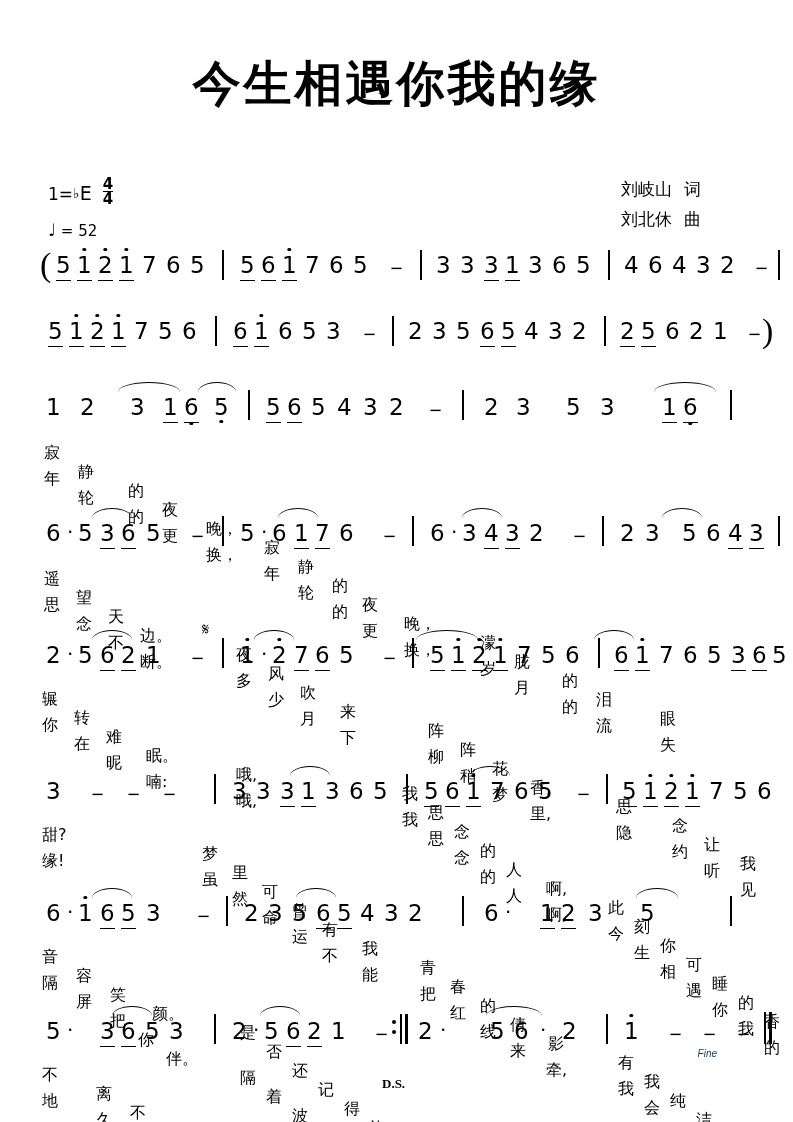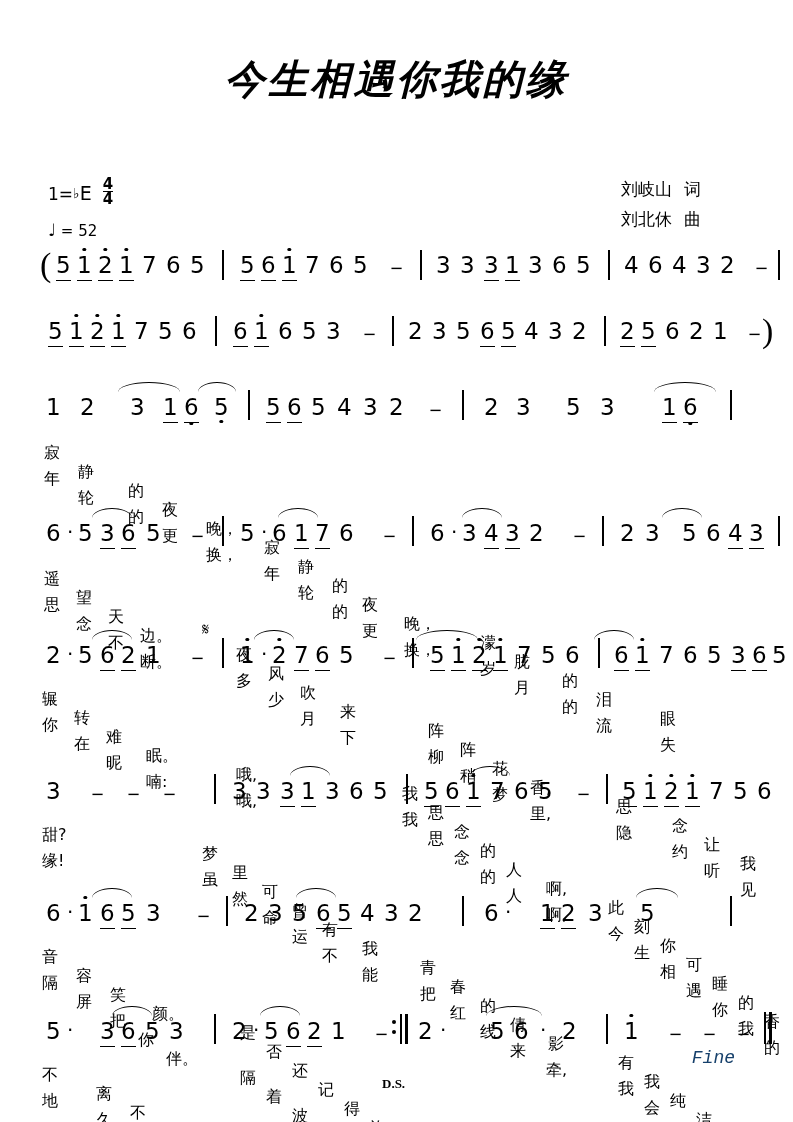--- a/index.html
+++ b/index.html
@@ -18,24 +18,23 @@
   .sheet {
     position: relative;
     width: 793px;
     height: 1122px;
   }
   
   .title {
     text-align: center;
     font-family: "DejaVu Sans", "Liberation Sans", sans-serif;
     font-weight: bold;
-    font-size: 40px;
+    font-size: 48px;
     letter-spacing: 3px;
     margin-top: 52px;
-    font-style: italic;
   }
   
   .meta-right {
     position: absolute;
     right: 92px;
     top: 122px;
     font-family: "DejaVu Sans", "Liberation Sans", sans-serif;
     font-size: 17px;
     line-height: 30px;
     text-align: left;
@@ -127,24 +126,24 @@
   .slur {
     position: absolute;
     border-top: 1.5px solid #000;
     border-radius: 50%/100% 100% 0 0;
     height: 9px;
   }
   .dblbar { position: absolute; }
   .dblbar i { position: absolute; top: 0; width: 1.6px; height: 100%; background: #000; display:block;}
   .fine {
     position: absolute;
-    right: 58px;
-    font-family: Liberation Mono, monospace;
+    right: 76px;
+    font-family: Liberation Sans, sans-serif;
     font-style: italic;
-    font-size: 18px;
+    font-size: 10px;
     color: #16406b;
   }
   .ds {
     position: absolute;
     font-family: "Liberation Serif", serif;
     font-size: 13px;
     font-weight: bold;
   }
   .segno {
     position: absolute;

